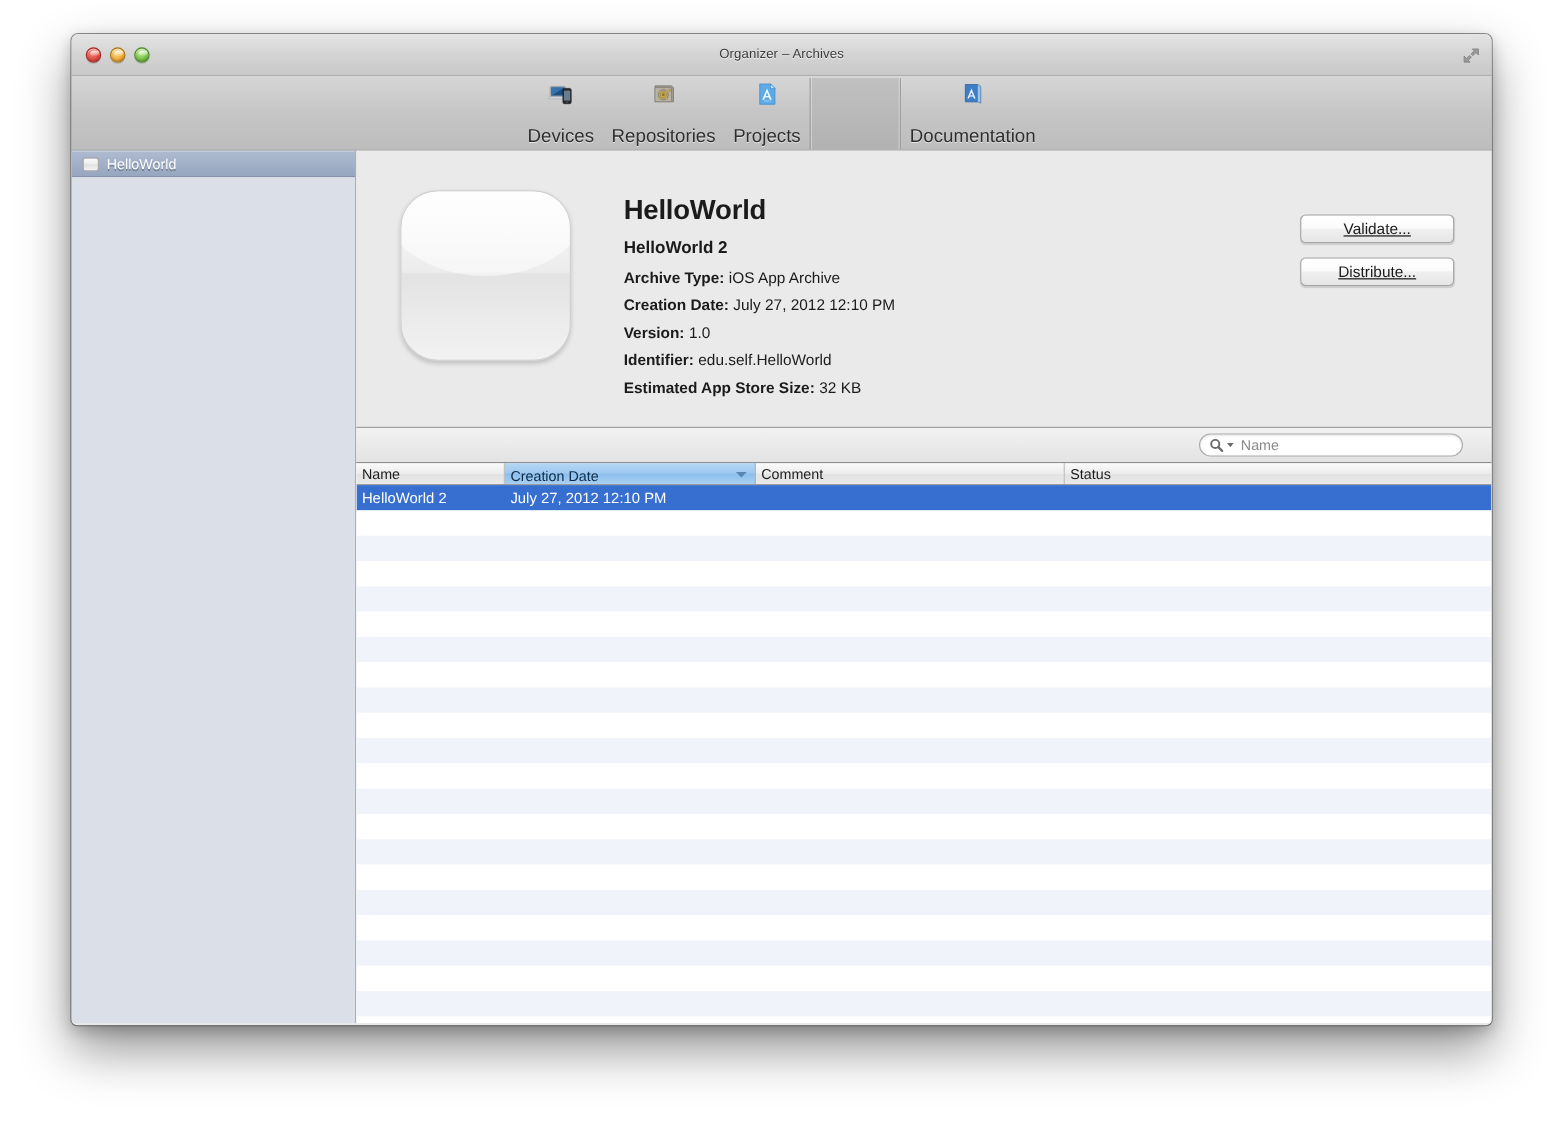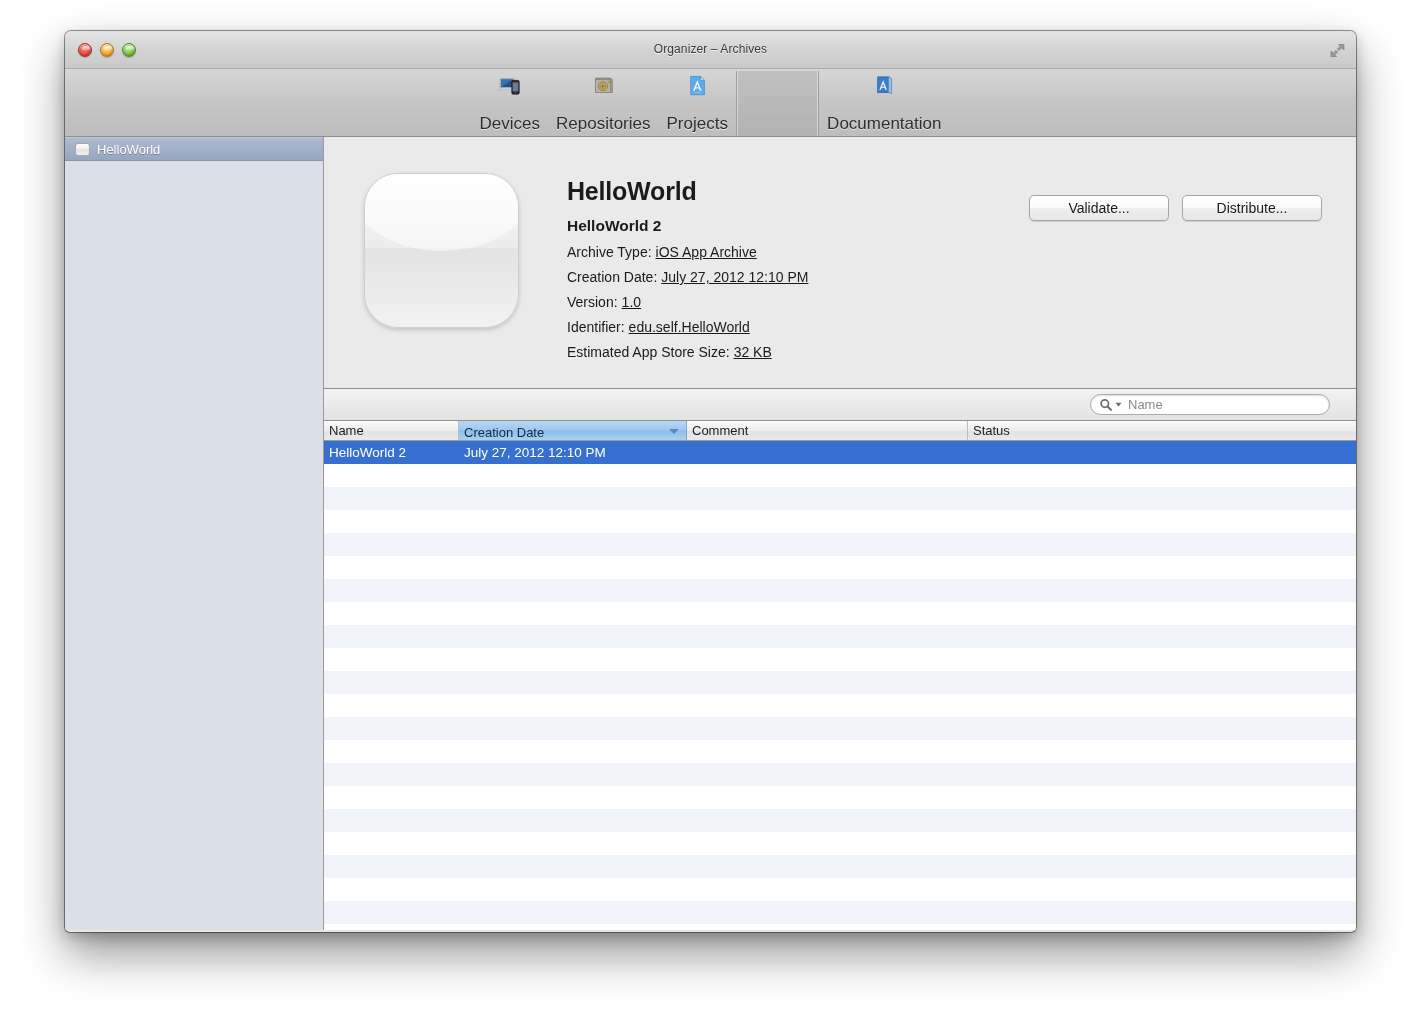--- a/index.html
+++ b/index.html
@@ -179,27 +179,27 @@
     letter-spacing: -0.2px;
   }
   #detail-sub {
     font-size: 15.5px; font-weight: bold; color: #1b1b1b;
     margin-top: 11px;
   }
   .meta-row {
     font-size: 14px; color: #1b1b1b;
     margin-top: 9px;
   }
-  .meta-row .k { font-weight: normal; }
-  .meta-row .v { font-weight: normal; margin-left: 4px; text-decoration: underline; }
+  .meta-row .k { font-weight: bold; }
+  .meta-row .v { font-weight: normal; margin-left: 4px; }
 
   #detail-actions {
     position: absolute;
     right: 34px; top: 58px;
-    display: flex; gap: 13px;
+    display: flex; flex-direction: column; gap: 13px; text-decoration: underline;
   }
   .push-btn {
     width: 140px; height: 26px;
     border-radius: 5px;
     border: 1px solid #a5a5a5;
     background: linear-gradient(to bottom, #ffffff 0%, #fbfbfb 48%, #f0f0f0 50%, #e6e6e6 100%);
     box-shadow: 0 1px 1px rgba(0,0,0,0.13), inset 0 1px 0 #fff;
     font-family: inherit;
     font-size: 14px;
     color: #1a1a1a;

